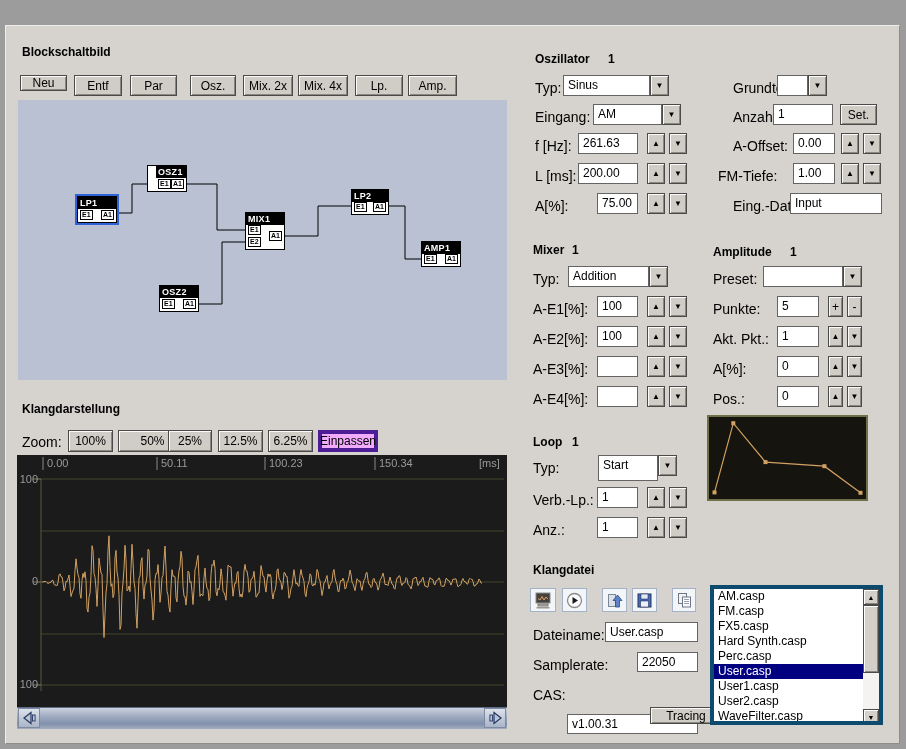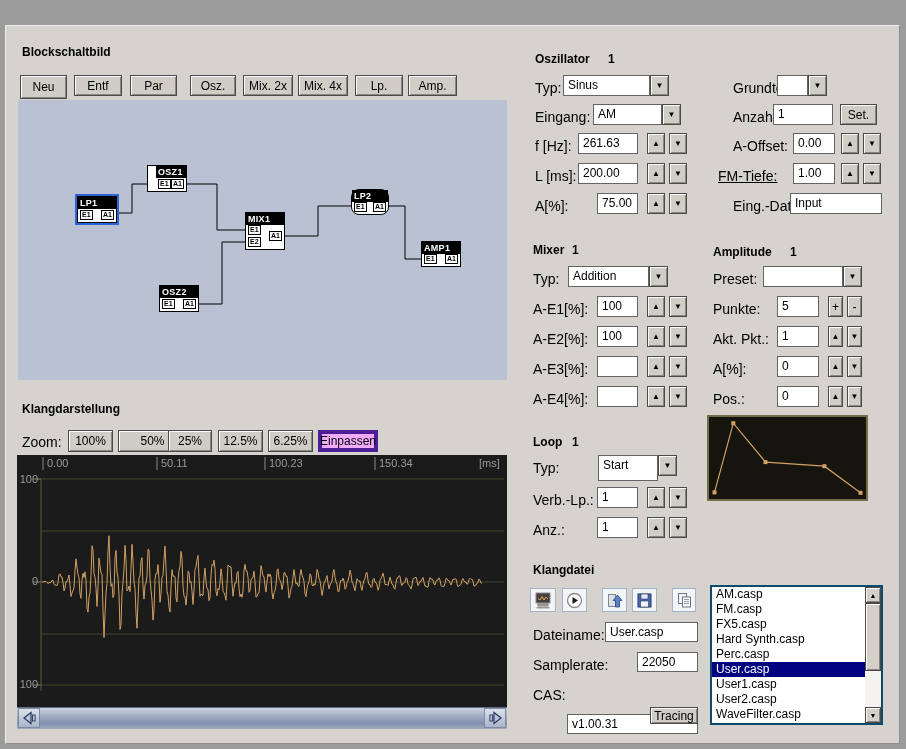--- a/index.html
+++ b/index.html
@@ -24,38 +24,38 @@
   .node-hdr{height:12px;background:#000;color:#fff;font-size:9px;font-weight:bold;line-height:12px;padding-left:2px;letter-spacing:.3px;}
   .node-body{position:relative;}
   .port{position:absolute;border:1px solid #000;background:#fff;font-size:7px;font-weight:bold;line-height:8px;padding:0 1px;color:#000;}
   .wave-panel{position:absolute;left:17px;top:455px;width:490px;height:252px;background:#1b1b1b;}
   .ruler-lbl{position:absolute;font-size:11px;color:#9a9a9a;white-space:nowrap;}
   .y-lbl{position:absolute;font-size:11px;color:#9a9a9a;width:20px;text-align:right;}
   .wave-scroll{position:absolute;left:17px;top:707px;width:490px;height:22px;background:linear-gradient(180deg,#ccd3df 0%,#a4afc4 35%,#8290ac 75%,#a3adc0 100%);border-top:1px solid #5f6d88;box-sizing:border-box;}
   .scroll-btn{position:absolute;top:708px;width:22px;height:20px;background:linear-gradient(180deg,#dde2ea,#a9b4c8);border:1px solid #7c8aa2;display:flex;align-items:center;justify-content:center;box-sizing:border-box;}
   .env-box{position:absolute;left:707px;top:415px;width:161px;height:86px;background:#16140e;border:2px solid #6f6f4a;box-sizing:border-box;}
   .icon-btn{position:absolute;top:588px;height:24px;background:#f3f6f9;border:1px solid #a3b2c7;display:flex;align-items:center;justify-content:center;box-sizing:border-box;}
-  .listbox{position:absolute;left:710px;top:585px;width:173px;height:140px;background:#fff;border:2px solid #0c4a6e;box-sizing:border-box;overflow:hidden;}
+  .listbox{position:absolute;left:710px;top:585px;width:173px;height:140px;background:#fff;border:4px solid #0c4a6e;box-sizing:border-box;overflow:hidden;}
   .list-items{position:absolute;left:0;top:0;right:16px;bottom:0;}
   .list-item{height:15px;line-height:15px;padding-left:4px;font-size:12px;color:#000;white-space:nowrap;overflow:hidden;}
   .list-item.selected{background:#000080;color:#fff;}
   .list-scroll{position:absolute;right:0;top:0;width:16px;height:136px;background:#f4f3f1;}
   .ls-btn{position:absolute;left:0;width:16px;height:16px;background:#d4d0c9;border:1px solid #4a4a48;box-shadow:inset 1px 1px 0 #fff,inset -1px -1px 0 #868380;display:flex;align-items:center;justify-content:center;font-size:7px;box-sizing:border-box;}
   .ls-thumb{position:absolute;left:0;top:16px;width:16px;height:68px;background:#d4d0c9;border:1px solid #4a4a48;box-shadow:inset 1px 1px 0 #fff,inset -1px -1px 0 #868380;box-sizing:border-box;}
 </style>
 </head>
 <body>
 
 <div class="window">
 
 
   <div class="client"></div>
 
   <div class="hdr" style="left:22px;top:45px;">Blockschaltbild</div>
-  <div class="btn" style="left:20px;top:75px;width:47px;height:24px;">Neu</div>
+  <div class="btn" style="left:20px;top:75px;width:47px;height:16px;">Neu</div>
   <div class="btn" style="left:74px;top:75px;width:48px;height:21px;">Entf</div>
   <div class="btn" style="left:130px;top:75px;width:47px;height:21px;">Par</div>
   <div class="btn" style="left:190px;top:75px;width:46px;height:21px;">Osz.</div>
   <div class="btn" style="left:243px;top:75px;width:50px;height:21px;">Mix. 2x</div>
   <div class="btn" style="left:298px;top:75px;width:50px;height:21px;">Mix. 4x</div>
   <div class="btn" style="left:355px;top:75px;width:48px;height:21px;">Lp.</div>
   <div class="btn" style="left:408px;top:75px;width:49px;height:21px;">Amp.</div>
 
   <div class="diagram">
     <svg id="wires" width="489" height="280">
@@ -92,21 +92,21 @@
 
     <div class="node" style="left:227px;top:112px;width:40px;height:38px;">
       <div class="node-hdr">MIX1</div>
       <div class="node-body" style="height:24px;">
         <span class="port" style="left:2px;top:0px;">E1</span>
         <span class="port" style="left:2px;top:12px;">E2</span>
         <span class="port" style="right:2px;top:6px;">A1</span>
       </div>
     </div>
 
-    <div class="node" style="left:333px;top:89px;width:38px;height:26px;border-radius:8px;">
+    <div class="node" style="left:333px;top:89px;width:38px;height:26px;">
       <div class="node-hdr">LP2</div>
       <div class="node-body" style="height:12px;">
         <span class="port" style="left:2px;top:0px;">E1</span>
         <span class="port" style="right:2px;top:0px;">A1</span>
       </div>
     </div>
 
     <div class="node" style="left:403px;top:141px;width:40px;height:26px;">
       <div class="node-hdr">AMP1</div>
       <div class="node-body" style="height:12px;">
@@ -207,21 +207,21 @@
     </div>
 
   <div class="lbl" style="left:535px;top:168px;">L [ms]:</div>
   <div class="field" style="left:578px;top:163px;width:60px;height:21px;">200.00</div>
   <div class="btn" style="left:647px;top:163px;width:18px;height:21px;">
       <span class="glyph8">▲</span>
     </div>
   <div class="btn" style="left:669px;top:163px;width:18px;height:21px;">
       <span class="glyph8">▼</span>
     </div>
-  <div class="lbl" style="left:718px;top:168px;text-decoration:underline;">FM-Tiefe:</div>
+  <div class="lbl" style="left:718px;top:168px;">FM-Tiefe:</div>
   <div class="field" style="left:793px;top:163px;width:42px;height:21px;">1.00</div>
   <div class="btn" style="left:841px;top:163px;width:18px;height:21px;">
       <span class="glyph8">▲</span>
     </div>
   <div class="btn" style="left:863px;top:163px;width:18px;height:21px;">
       <span class="glyph8">▼</span>
     </div>
 
   <div class="lbl" style="left:535px;top:198px;">A[%]:</div>
   <div class="field" style="left:597px;top:193px;width:41px;height:21px;">75.00</div>
@@ -393,21 +393,21 @@
       <line x1="8" y1="11.5" x2="13" y2="11.5" stroke="#9aa0ad"></line>
     </svg>
   </div>
 
   <div class="lbl" style="left:533px;top:627px;">Dateiname:</div>
   <div class="field" style="left:605px;top:622px;width:93px;height:20px;">User.casp</div>
   <div class="lbl" style="left:533px;top:657px;">Samplerate:</div>
   <div class="field" style="left:637px;top:652px;width:61px;height:20px;">22050</div>
   <div class="lbl" style="left:533px;top:687px;">CAS:</div>
   <div class="field" style="left:567px;top:714px;width:131px;height:20px;">v1.00.31</div>
-  <div class="btn" style="left:650px;top:707px;width:48px;height:17px;">Tracing</div>
+  <div class="btn" style="left:650px;top:707px;width:72px;height:17px;">Tracing</div>
 
   <div class="listbox">
     <div class="list-items" id="file-list-items">
         <div class="list-item">AM.casp</div>
         <div class="list-item">FM.casp</div>
         <div class="list-item">FX5.casp</div>
         <div class="list-item">Hard Synth.casp</div>
         <div class="list-item">Perc.casp</div>
         <div class="list-item selected">User.casp</div>
         <div class="list-item">User1.casp</div>

